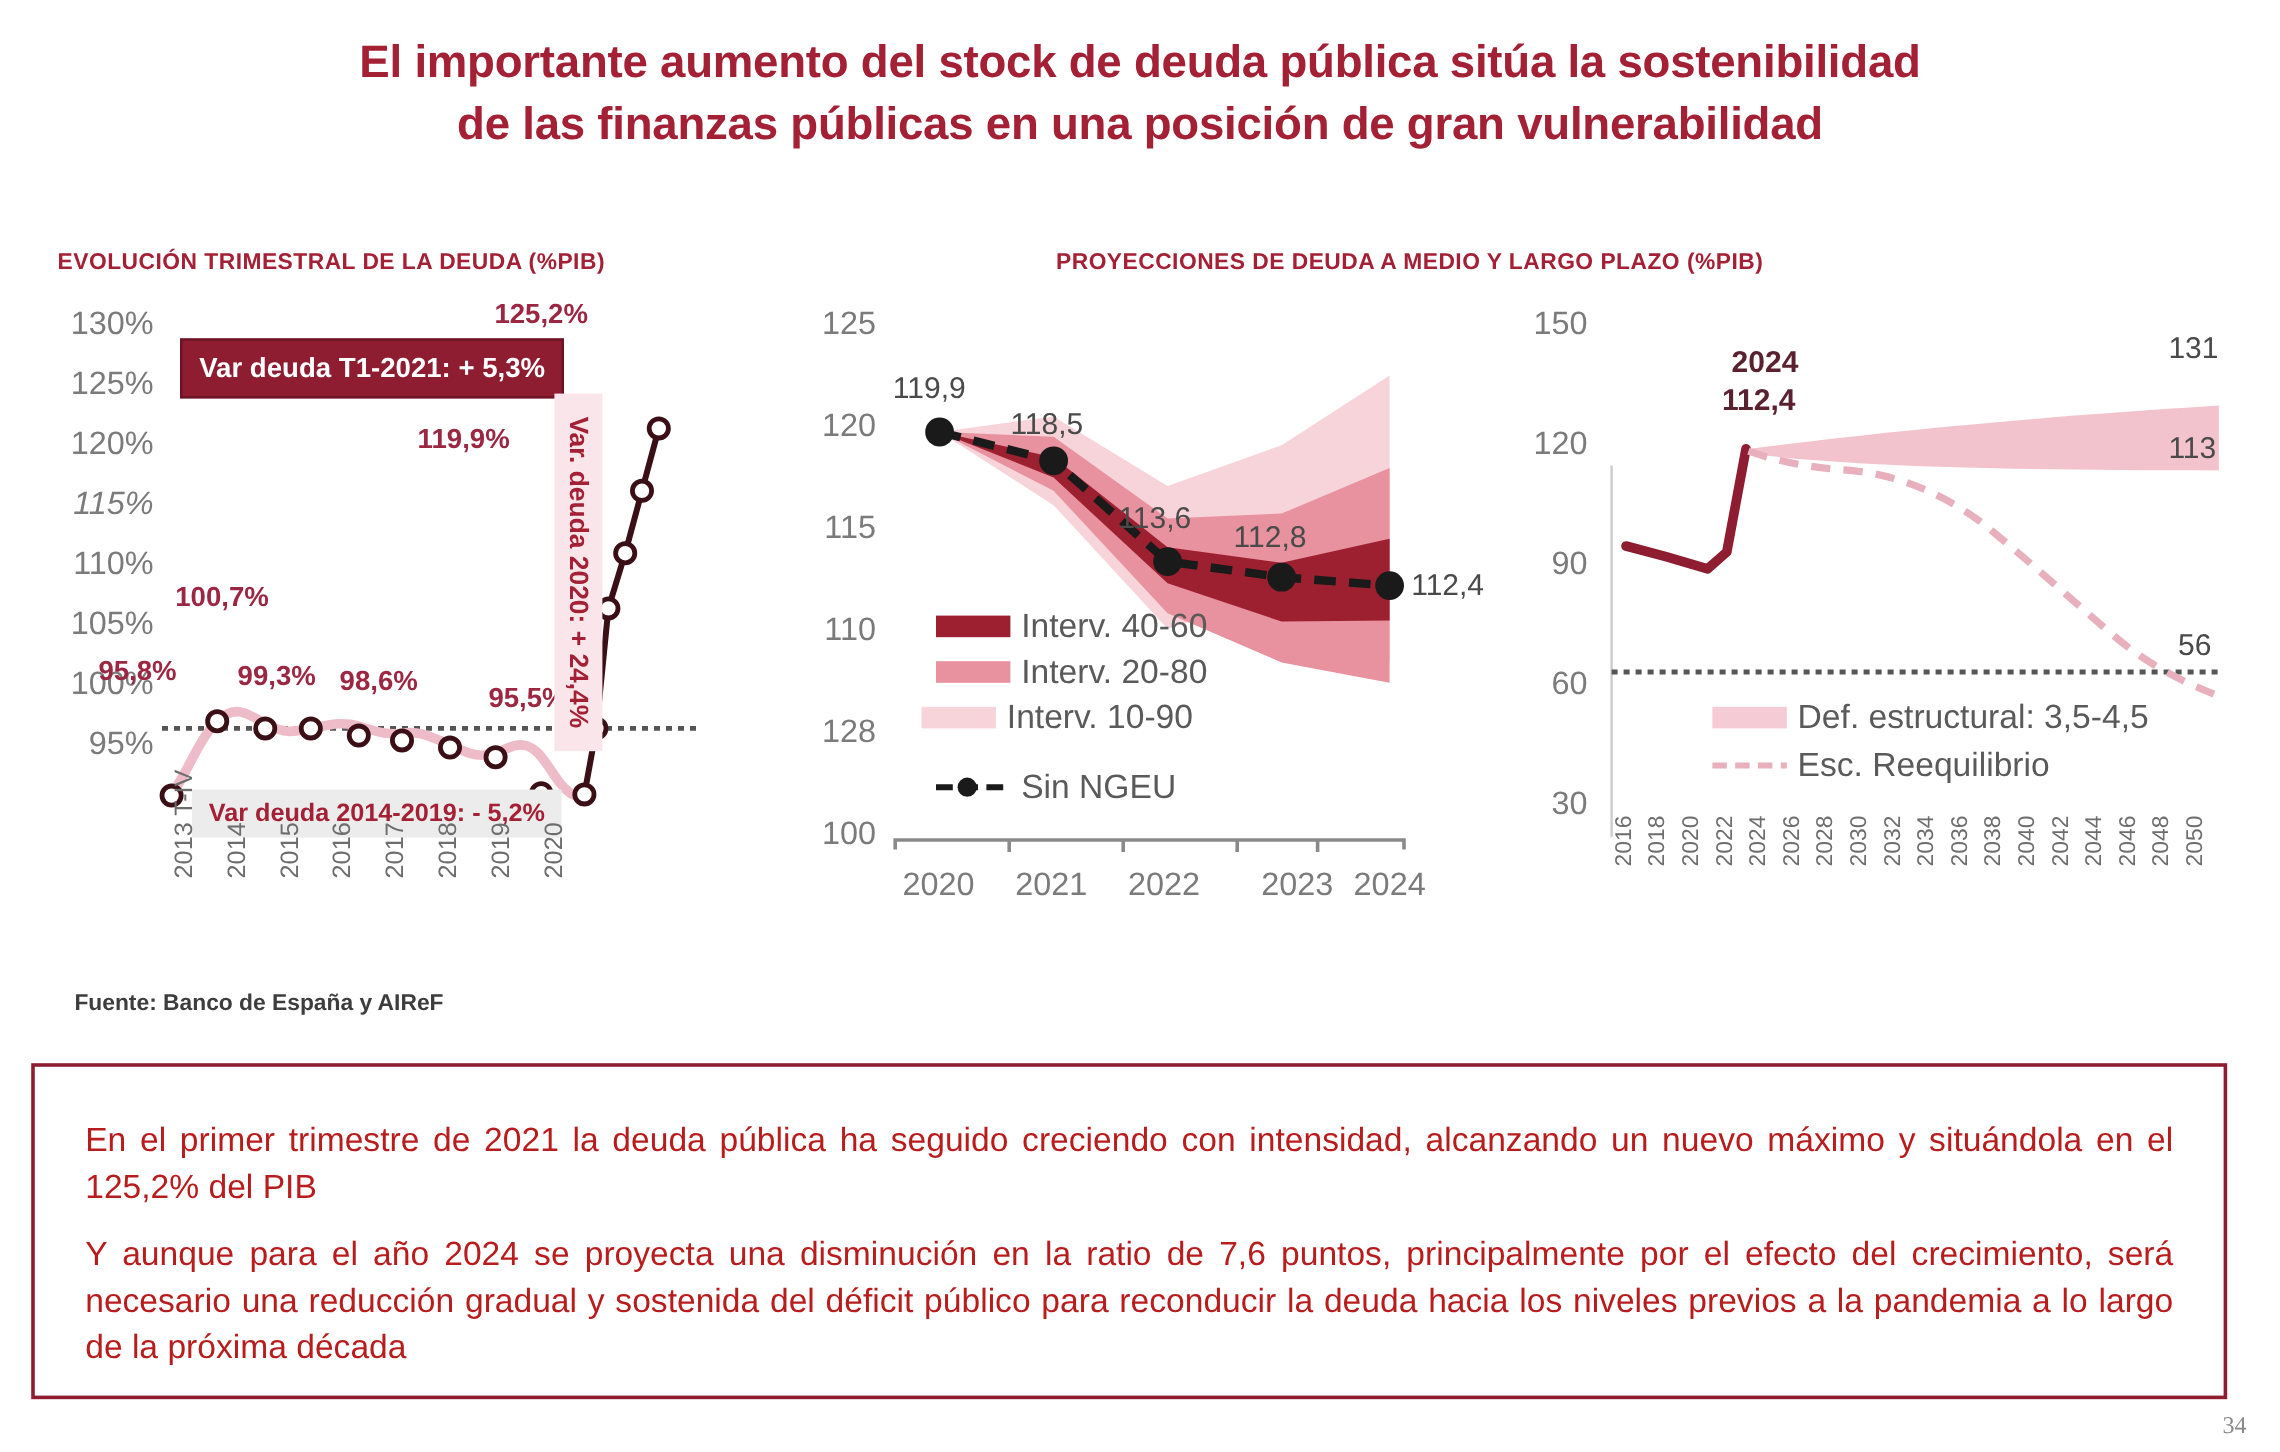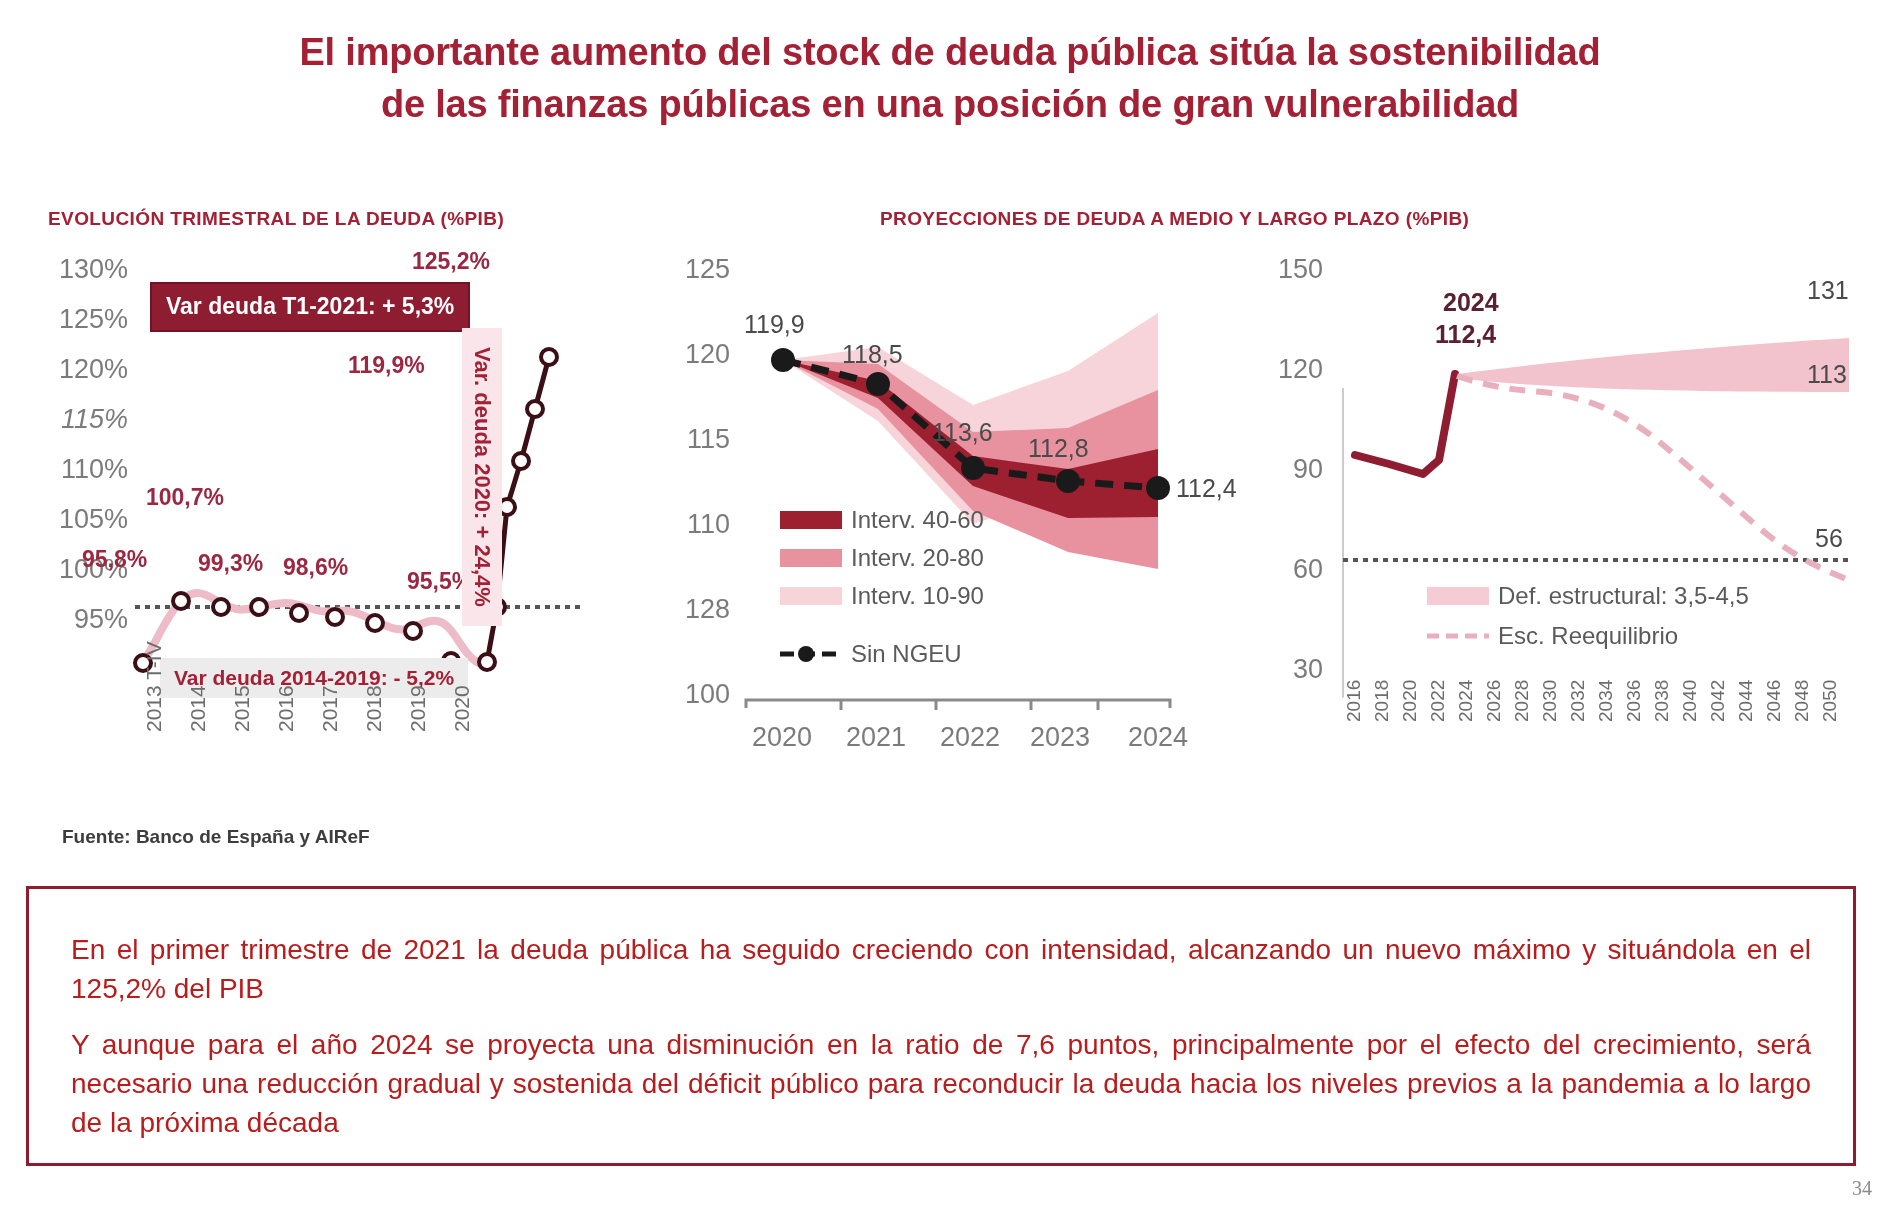--- a/index.html
+++ b/index.html
@@ -90,21 +90,21 @@
     padding:8px 14px;
     white-space:nowrap;
   }
 
   
   #chart2{position:absolute;left:660px;top:262px;width:600px;height:430px;}
 
   .legend-row{
     position:absolute;
     display:flex;align-items:center;
-    font-size:24px;color:#5a5a5a;
+    font-size:28px;color:#5a5a5a;
     white-space:nowrap;
   }
   .legend-swatch{
     width:62px;height:18px;margin-right:9px;display:inline-block;
   }
 
   
   #chart3{position:absolute;left:1255px;top:262px;width:640px;height:430px;}
 
   
@@ -254,38 +254,38 @@
     <div class="dlabel-dark" style="left:516px;top:212px;">112,4</div>
 
     <div class="legend-row" style="left:120px;top:244px;">
       <span class="legend-swatch" style="background:#9c2030;"></span>
       <span>Interv. 40-60</span>
     </div>
     <div class="legend-row" style="left:120px;top:282px;">
       <span class="legend-swatch" style="background:#e8919f;"></span>
       <span>Interv. 20-80</span>
     </div>
-    <div class="legend-row" style="left:120px;top:320px;align-items:center;">
+    <div class="legend-row" style="left:108px;top:320px;align-items:center;">
       <span class="legend-swatch" style="background:#f7d3da;"></span>
       <span>Interv. 10-90</span>
     </div>
     <div class="legend-row" style="left:120px;top:378px;">
       <span class="legend-swatch" style="background:transparent;position:relative;">
         <svg viewBox="0 0 62 18" width="62" height="18">
             <line x1="0" y1="9" x2="62" y2="9" stroke="#1a1a1a" stroke-width="5" stroke-dasharray="14 7"></line>
             <circle cx="26" cy="9" r="8" fill="#1a1a1a"></circle>
           </svg>
       </span>
       <span>Sin NGEU</span>
     </div>
 
     <div class="xtick" style="left:92px;top:460px;">2020</div>
     <div class="xtick" style="left:186px;top:460px;">2021</div>
     <div class="xtick" style="left:280px;top:460px;">2022</div>
-    <div class="xtick" style="left:370px;top:460px;text-align:right;">2023</div>
+    <div class="xtick" style="left:391px;top:460px;text-align:right;">2023</div>
     <div class="xtick" style="left:468px;top:460px;">2024</div>
   </div>
 
   <div id="chart3">
 
     <div class="ytick" style="left:-12px;top:-8px;width:80px;">150</div>
     <div class="ytick" style="left:-12px;top:92px;width:80px;">120</div>
     <div class="ytick" style="left:-12px;top:192px;width:80px;">90</div>
     <div class="ytick" style="left:-12px;top:292px;width:80px;">60</div>
     <div class="ytick" style="left:-12px;top:392px;width:80px;">30</div>

